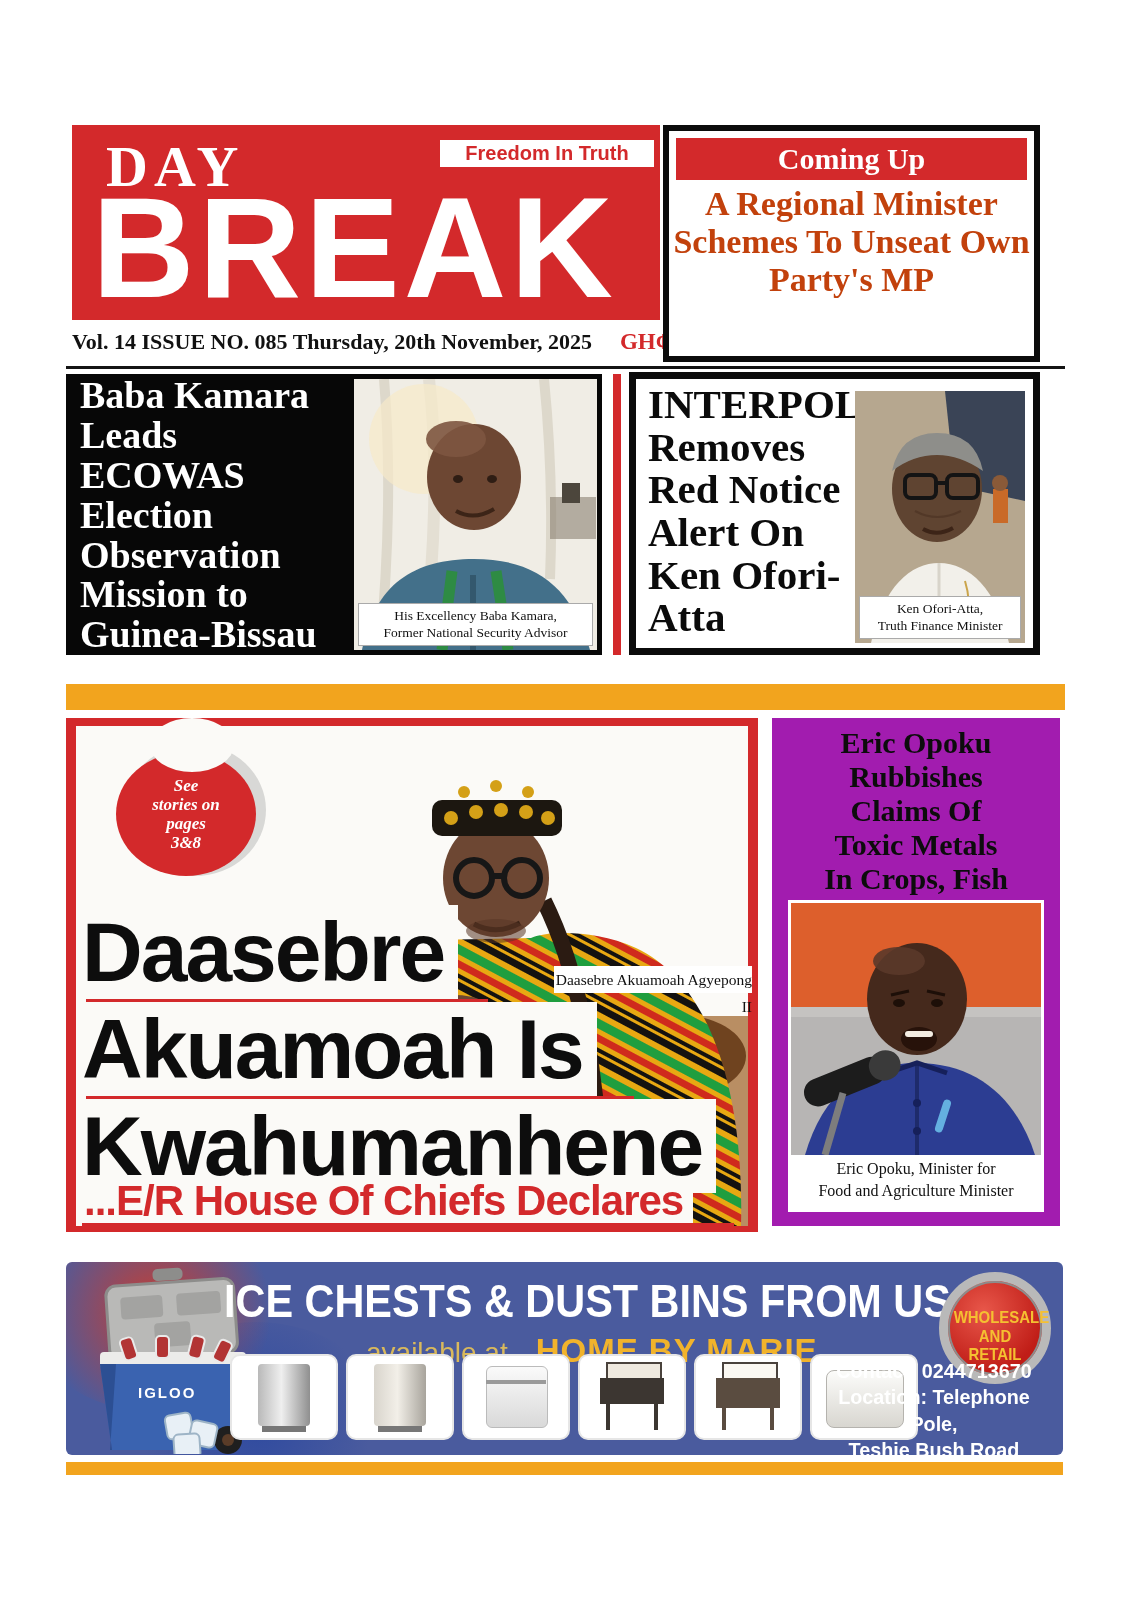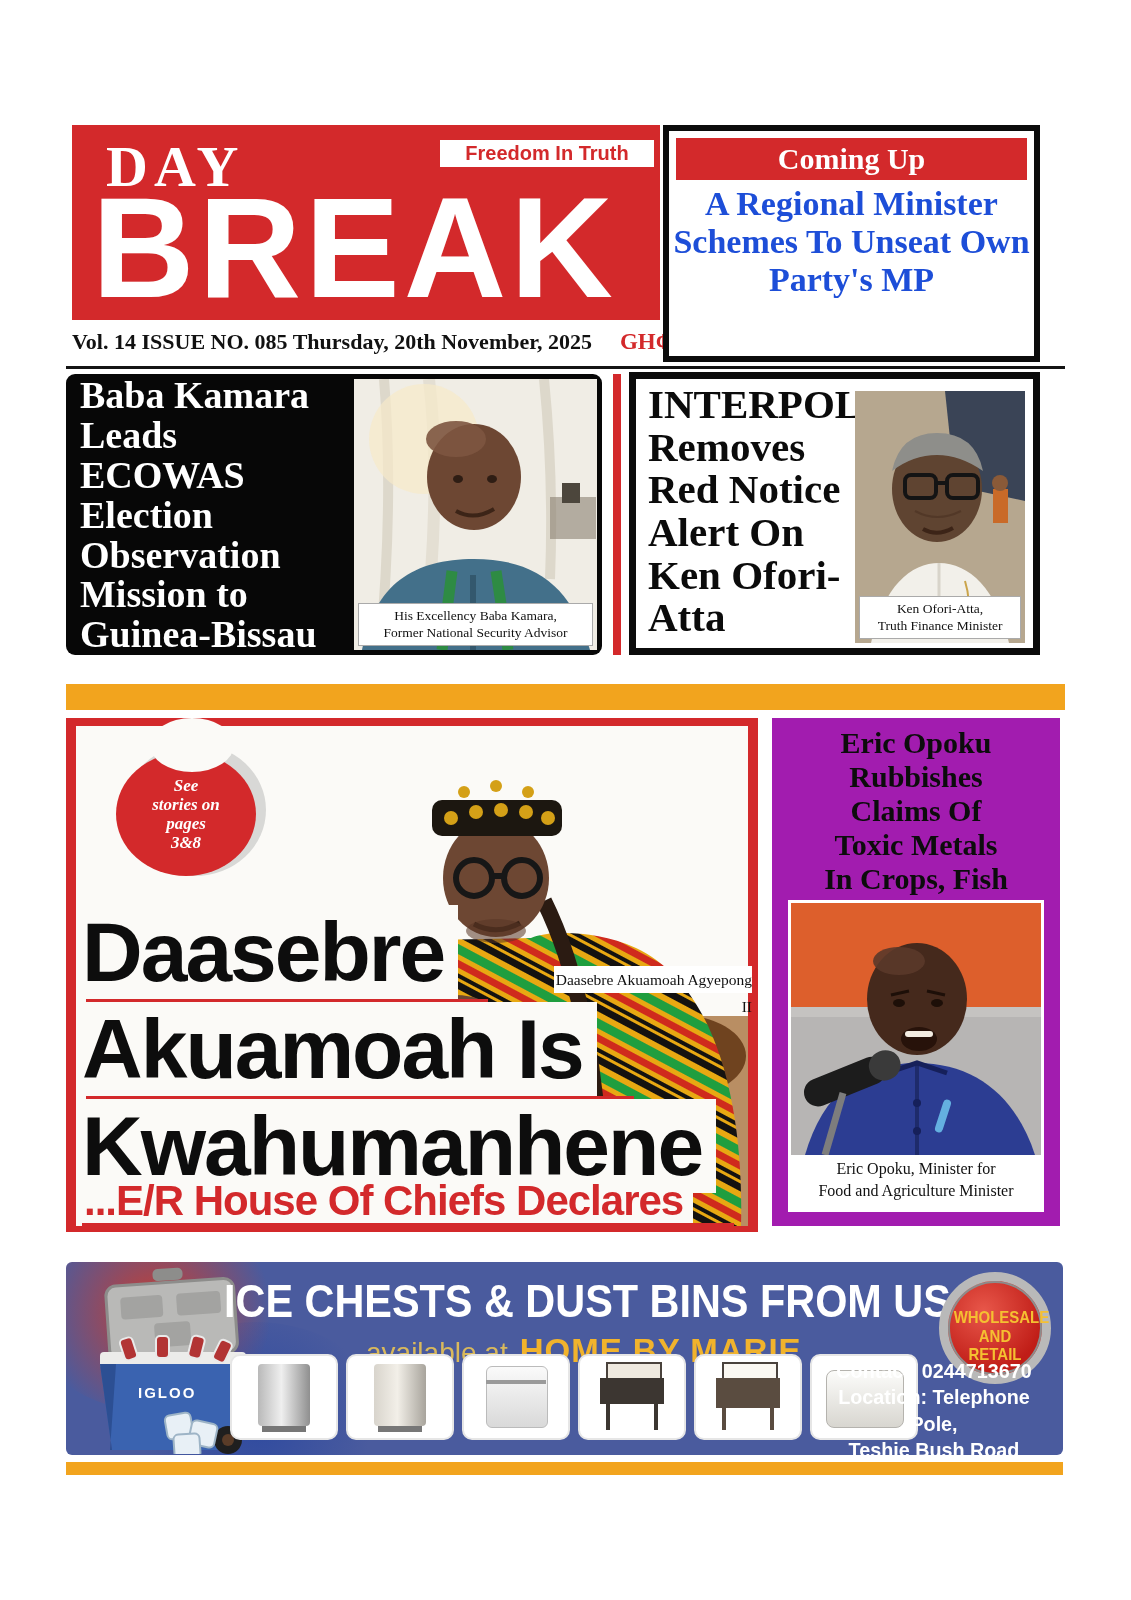--- a/index.html
+++ b/index.html
@@ -19,25 +19,25 @@
   .issueline{left:72px;top:329px;width:700px;display:flex;gap:28px;align-items:baseline;
              font:bold 22px "Liberation Serif",serif;color:#111;}
   .price{color:#d3292b;font:bold 23px "Liberation Serif",serif;}
   .toprule{left:66px;top:366px;width:999px;height:3px;background:#141414;}
 
   
   .coming{left:663px;top:125px;width:377px;height:237px;background:#ffffff;
           border:6px solid #0c0c0c;box-sizing:border-box;}
   .coming-bar{margin:7px 7px 3px;height:42px;background:#d3292b;color:#ffffff;text-align:center;
               font:bold 30px/42px "Liberation Serif",serif;}
-  .coming-headline{font:bold 34px/1.12 "Liberation Serif",serif;text-align:center;color:#1d4ed8;
+  .coming-headline{font:bold 34px/1.12 "Liberation Serif",serif;text-align:center;color:#c2410c;
                    padding:2px 4px;}
 
   
-  .baba{left:66px;top:374px;width:536px;height:281px;background:#070707;border-radius:9px;}
+  .baba{left:66px;top:374px;width:536px;height:281px;background:#070707;}
   .baba-headline{position:absolute;left:14px;top:2px;color:#ffffff;
                  font:bold 38px/1.05 "Liberation Serif",serif;}
   .baba-photo{position:absolute;right:5px;top:5px;width:243px;height:271px;background:#7f1d1d;overflow:hidden;text-decoration:underline;}
   .photo-caption{position:absolute;left:4px;right:4px;bottom:4px;background:#ffffff;
                  border:1px solid #aaa;text-align:center;color:#111;
                  font:13.5px/1.3 "Liberation Serif",serif;padding:3px 2px;}
 
   
   .vdivider{left:613px;top:374px;width:8px;height:281px;background:#d3292b;}
 
@@ -85,21 +85,21 @@
 
   
   .ad{left:66px;top:1262px;width:997px;height:193px;background:#4a5b9e;border-radius:6px;overflow:hidden;}
   .smoke-red{position:absolute;left:-40px;top:-50px;width:260px;height:200px;border-radius:50%;
              background:radial-gradient(circle,rgba(210,60,40,.95),rgba(210,60,40,0) 70%);}
   .smoke-blue{position:absolute;left:60px;top:60px;width:260px;height:200px;border-radius:50%;
               background:radial-gradient(circle,rgba(40,70,160,.8),rgba(40,70,160,0) 70%);}
   .ad-headline{position:absolute;left:158px;top:14px;width:760px;color:#ffffff;white-space:nowrap;
                font:bold 46px/50px "Liberation Sans",sans-serif;letter-spacing:0px;
                transform:scaleX(.9);transform-origin:left top;}
-  .ad-subline{position:absolute;left:300px;top:70px;display:flex;gap:12px;align-items:baseline;}
+  .ad-subline{position:absolute;left:300px;top:70px;display:flex;gap:28px;align-items:baseline;}
   .ad-sub-prefix{color:#d9b95c;font:28px "Liberation Sans",sans-serif;}
   .ad-sub-brand{color:#f1b32c;font:bold 33px "Liberation Sans",sans-serif;letter-spacing:1px;}
   .ad-badge{position:absolute;right:12px;top:10px;width:112px;height:112px;border-radius:50%;
             background:radial-gradient(circle at 38% 32%,#e8574a,#c01d17 70%);
             border:9px solid #b9b9b9;box-shadow:inset 0 0 0 2px #8c8c8c;box-sizing:border-box;}
   .ad-badge-text{position:absolute;left:0;top:28px;width:94px;text-align:center;color:#f5c031;
                  font:bold 17px/1.1 "Liberation Sans",sans-serif;transform:scaleX(.88);transform-origin:center;}
   .thumbs{position:absolute;left:164px;top:92px;display:flex;gap:8px;}
   .thumb{width:108px;height:86px;background:#ffffff;border-radius:10px;position:relative;overflow:hidden;
          border:2px solid #e6e6e6;box-sizing:border-box;}

